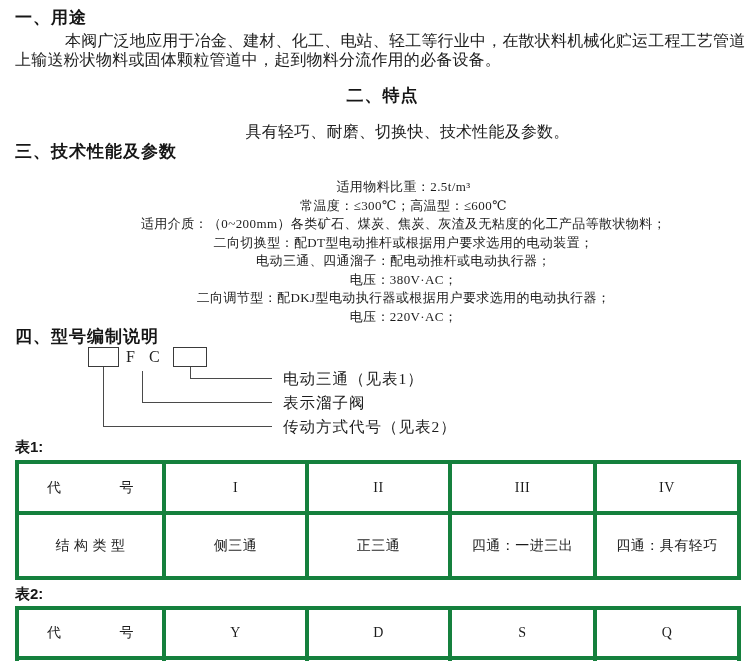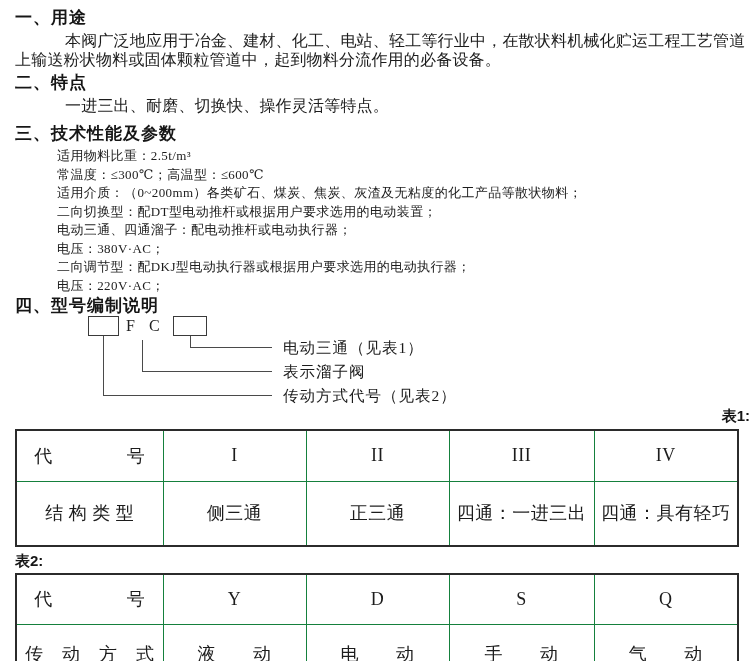--- a/index.html
+++ b/index.html
@@ -62,50 +62,50 @@
     font-family: "Liberation Sans", "DejaVu Sans", sans-serif;
     font-weight: bold; font-size: 15px; line-height: 19px; color: #161616;
   }
   table.spec-table {
     border-collapse: collapse;
     table-layout: fixed;
     width: 722px;
     border: 2px solid #2b2b2b;
   }
   table.spec-table td {
-    border: 1px solid #15803d;
+    border: 4px solid #15803d;
     text-align: center;
     vertical-align: middle;
-    font-size: 18px;
+    font-size: 14px;
     letter-spacing: 0.5px;
     color: #1c1c1c;
     white-space: pre;
     overflow: hidden;
   }
   #table1 td.r0 { height: 51px; }
   #table1 td.r1 { height: 65px; margin-top: 41px; }
   #table2 td.r0 { height: 50px; }
   #table2 td.r1 { height: 61px; font-family: Liberation Serif, serif; }
 
-  .mt2 { margin-top: 3px; }  .mt3 { margin-top: 3px; }
-  .mt4 { margin-top: 4px; }  .mt8 { margin-top: 8px; }
-  .mt1 { margin-top: 1px; text-align: right; }
+  .mt2 { margin-top: 16px; text-align: center; }  .mt3 { margin-top: 3px; }
+  .mt4 { margin-top: 4px; }  .mt8 { }
+  .mt1 { margin-top: 1px; }
 </style>
 </head>
 <body>
 
 <div class="heading">一、用途</div>
 <div class="para mt3">
   <div class="line indent">本阀广泛地应用于冶金、建材、化工、电站、轻工等行业中，在散状料机械化贮运工程工艺管道</div>
   <div class="line">上输送粉状物料或固体颗粒管道中，起到物料分流作用的必备设备。</div>
 </div>
 
 <div class="heading mt2">二、特点</div>
 <div class="para mt2">
-  <div class="line indent">一进三出、耐磨、切换快、操作灵活等特点。</div>
+  <div class="line indent">具有轻巧、耐磨、切换快、技术性能及参数。</div>
 </div>
 
 <div class="heading mt8">三、技术性能及参数</div>
 <div class="specs mt2">
   <div class="spec-line">适用物料比重：2.5t/m³</div>
   <div class="spec-line">常温度：≤300℃；高温型：≤600℃</div>
   <div class="spec-line">适用介质：（0~200mm）各类矿石、煤炭、焦炭、灰渣及无粘度的化工产品等散状物料；</div>
   <div class="spec-line">二向切换型：配DT型电动推杆或根据用户要求选用的电动装置；</div>
   <div class="spec-line">电动三通、四通溜子：配电动推杆或电动执行器；</div>
   <div class="spec-line">电压：380V·AC；</div>

